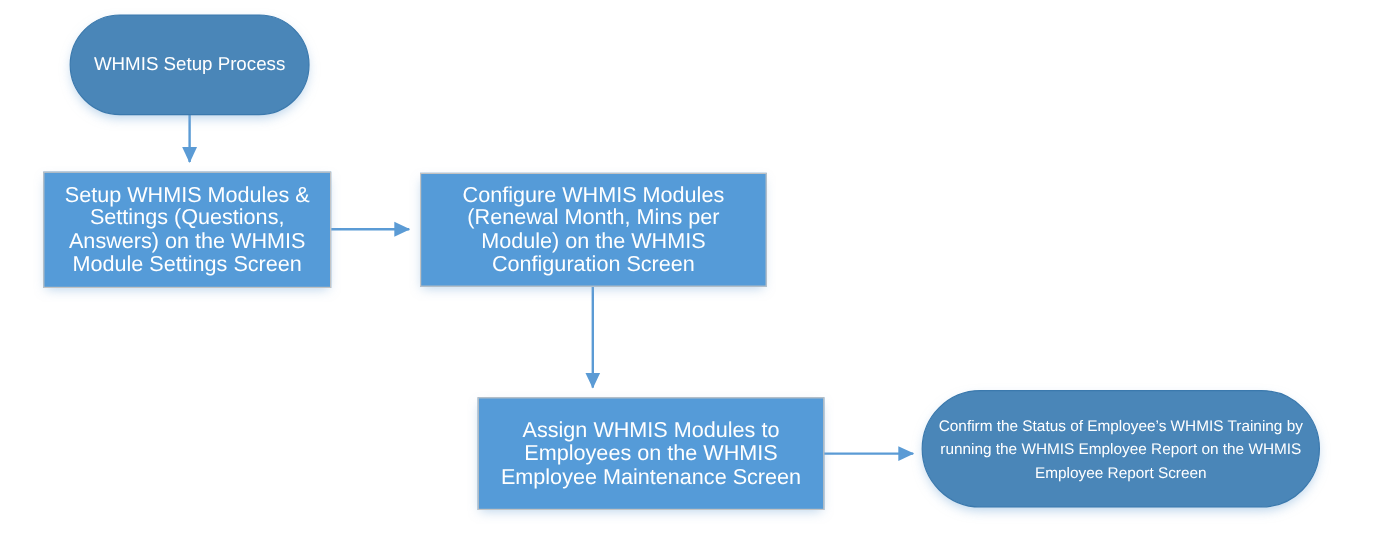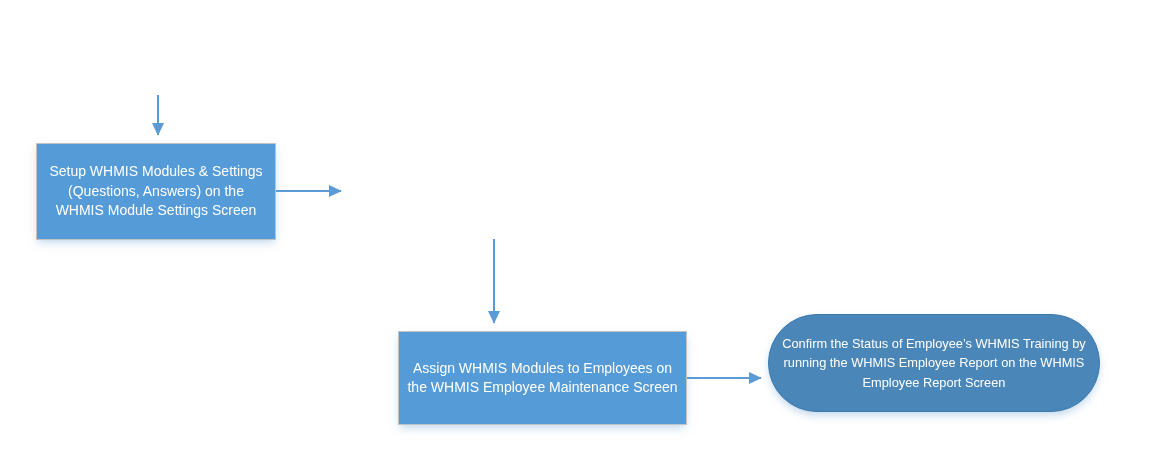--- a/index.html
+++ b/index.html
@@ -40,21 +40,21 @@
     display: block;
     width: 100%;
     padding: 0 8px;
     box-sizing: border-box;
   }
 
   
   .node.process {
     background: #559bd8;
     border: 1px solid #c3c3c3;
-    font-size: 14px;
+    font-size: 18px;
     line-height: 19.4px;
     box-shadow: 0 4px 9px -2px rgba(120,170,215,0.50);
   }
 
   
   .node.terminator {
     background: #4a86b8;
     border: 1px solid #3b79ad;
     box-shadow: 0 4px 10px -2px rgba(120,170,215,0.55);
   }
@@ -91,27 +91,33 @@
 
     <g>
       <line x1="494" y1="239" x2="494" y2="323" stroke="#5b9bd5" stroke-width="2" marker-end="url(#arrowhead)"></line>
     </g>
 
     <g>
       <line x1="639" y1="378" x2="761" y2="378" stroke="#5b9bd5" stroke-width="2" marker-end="url(#arrowhead)"></line>
     </g>
   </svg>
 
+  <div class="node terminator start" style="left:58px; top:12px; width:200px; height:84px;">
+    <span class="label">WHMIS Setup Process</span>
+  </div>
 
   <div class="node process" style="left:36px; top:143px; width:240px; height:97px;">
     <span class="label">Setup WHMIS Modules &amp; Settings (Questions, Answers) on the WHMIS Module Settings Screen</span>
   </div>
 
+  <div class="node process" style="left:350px; top:144px; width:289px; height:95px;">
+    <span class="label">Configure WHMIS Modules (Renewal Month, Mins per Module) on the WHMIS Configuration Screen</span>
+  </div>
 
   <div class="node process" style="left:350px; top:331px; width:289px; height:94px;margin-left:48px;">
     <span class="label">Assign WHMIS Modules to Employees on the WHMIS Employee Maintenance Screen</span>
   </div>
 
-  <div class="node terminator end" style="left:768px; top:314px; width:332px; height:98px;">
+  <div class="node terminator end" style="left:768px; top:325px; width:332px; height:98px;">
     <span class="label">Confirm the Status of Employee’s WHMIS Training by running the WHMIS Employee Report on the WHMIS Employee Report Screen</span>
   </div>
 
 </div>
 
 </body></html>

